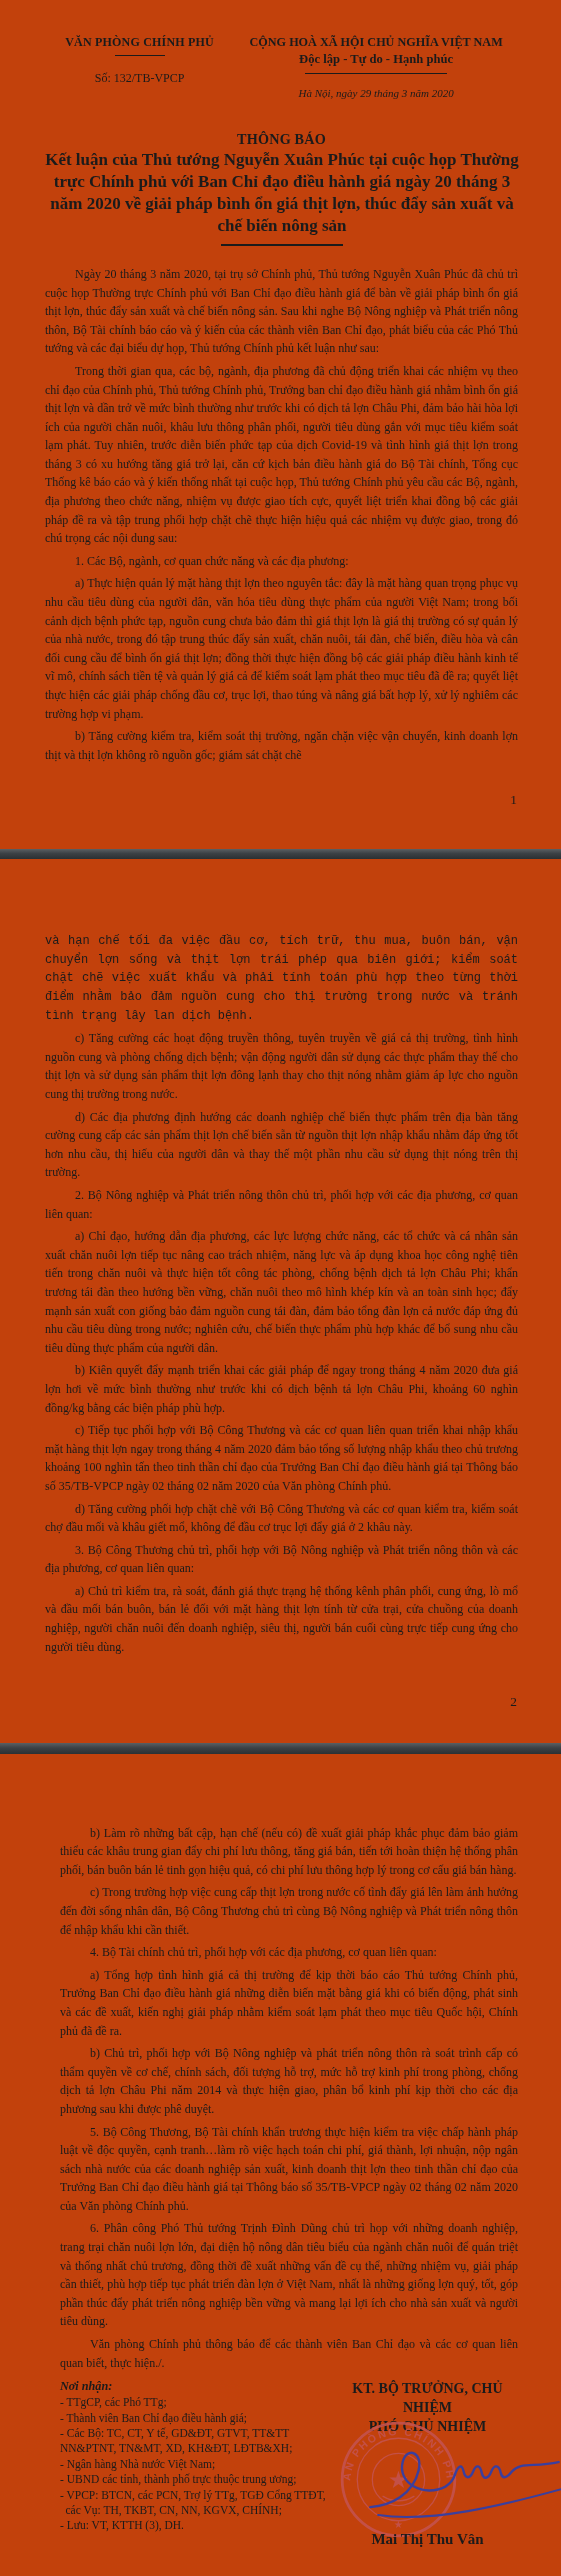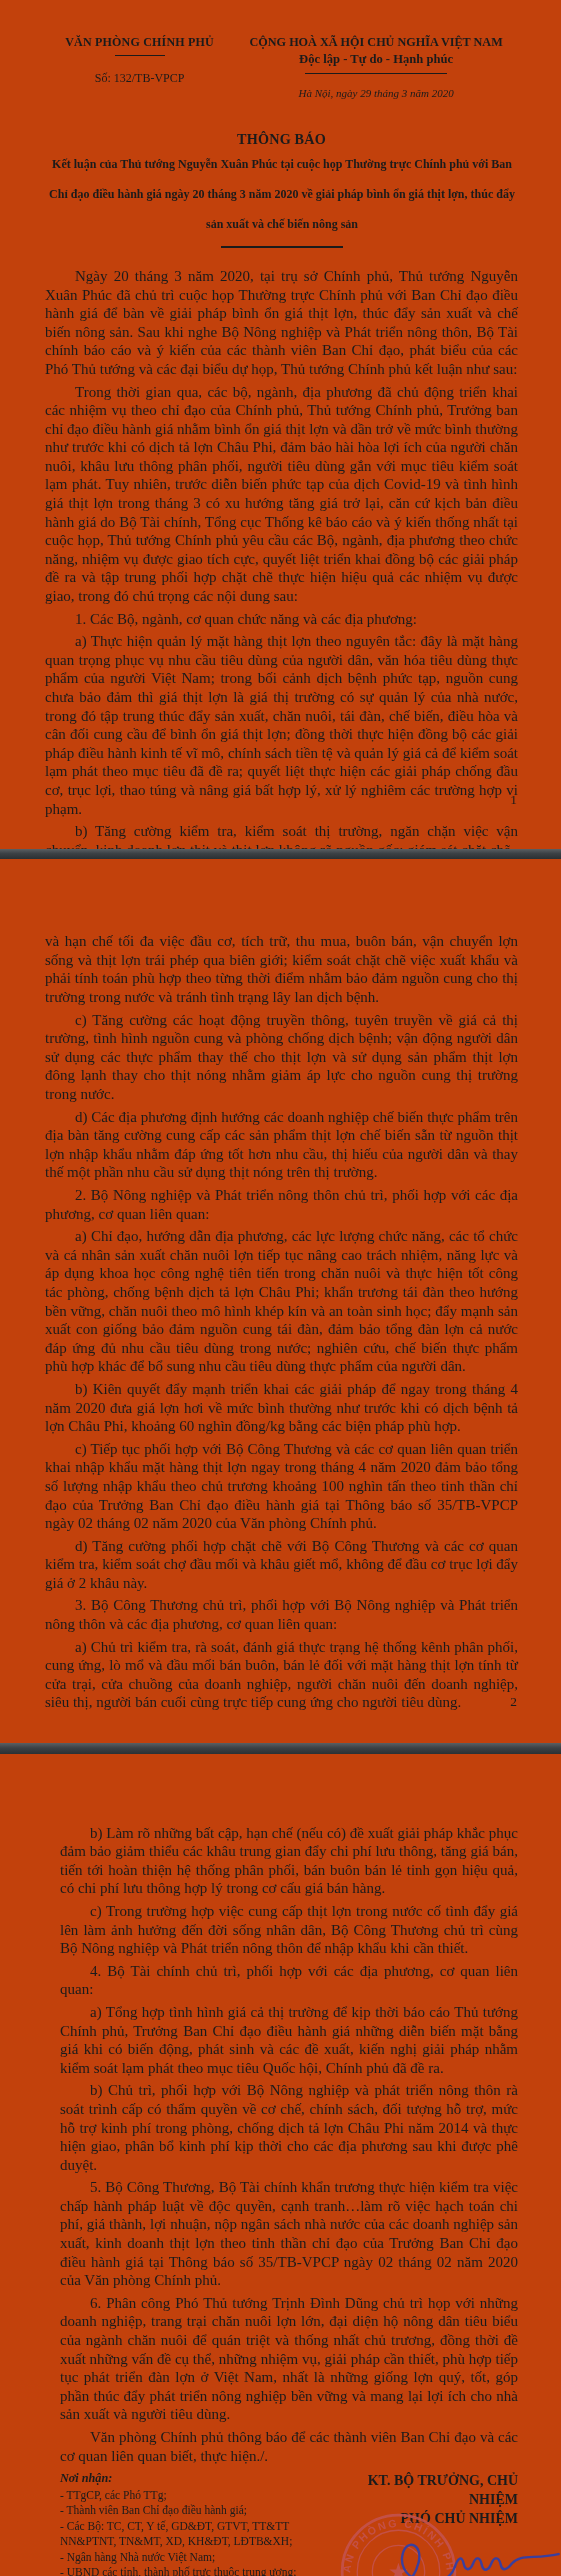--- a/index.html
+++ b/index.html
@@ -16,38 +16,38 @@
   .hdr-right{width:60%;text-align:center;}
   .org{font-weight:bold;font-size:12px;letter-spacing:0.2px;}
   .org-rule{width:50px;height:0.8px;background:#1b1b1b;margin:4.7px auto 0;}
   .doc-no{font-size:12px;margin-top:16px;}
   .motto1{font-weight:bold;font-size:12.2px;}
   .motto2{font-weight:bold;font-size:12.6px;margin-top:2.4px;text-align:center;}
   .motto-rule{width:142px;height:1.2px;background:#1b1b1b;margin:5.5px auto 0;}
   .place-date{font-style:italic;font-size:11px;margin-top:12.6px;}
 
   .notice-label{text-align:center;font-weight:bold;font-size:14.2px;margin-top:32px;letter-spacing:0.2px;}
-  .notice-title{text-align:center;font-weight:bold;font-size:12px;line-height:30px;margin:1.6px auto 0;width:474px;}
+  .notice-title{text-align:center;font-weight:bold;font-size:17px;line-height:22px;margin:1.6px auto 0;width:474px;}
   .title-rule{width:122px;height:1.6px;background:#1b1b1b;margin:7.1px auto 0;}
 
   .body-text{margin-top:19px;}
-  .p{font-size:15px;line-height:18.6px;text-align:justify;text-indent:30px;margin:0 0 4px 0;}
-  .p.cont{text-indent:0;}
+  .p{font-size:12px;line-height:18.6px;text-align:justify;text-indent:30px;margin:0 0 4px 0;}
+  .p.cont{text-indent:0;font-family:Liberation Mono, monospace;}
   .page-num{position:absolute;right:44px;font-size:13.4px;}
   #pn1{bottom:41px;}
   #pn2{bottom:33px;}
 
   
   .footer{display:flex;margin-top:6.3px;}
   .noi-nhan{width:277px;flex:none;}
   .noi-nhan-label{font-weight:bold;font-style:italic;font-size:12.2px;margin-bottom:1.6px;}
   .rcp{font-size:11.5px;line-height:15.4px;}
   .rcp.indent{padding-left:5.5px;}
   .sign-block{flex:1;position:relative;text-align:center;height:190px;}
-  .sign-title{font-weight:bold;font-size:14px;line-height:19px;text-align:right;}
+  .sign-title{font-weight:bold;font-size:14px;line-height:19px;}
   .seal{position:absolute;left:1.6px;top:41px;width:119px;height:119px;opacity:.9;}
   .signature{position:absolute;left:19px;top:49px;width:220px;height:99px;}
   .signer-name{position:absolute;left:0;right:0;top:152px;font-weight:bold;font-size:15px;}
 </style>
 </head>
 <body>
 
 <div class="page" id="page1">
   <div class="hdr">
     <div class="hdr-left">

